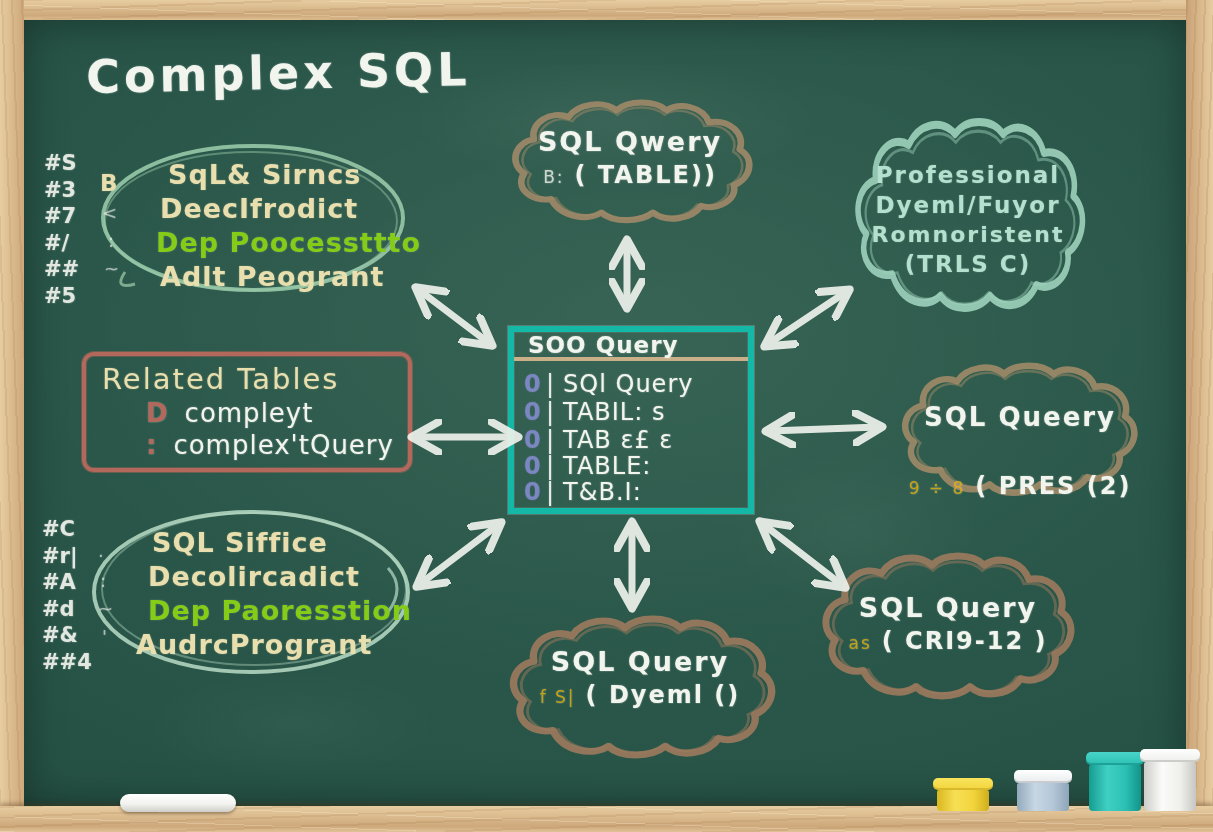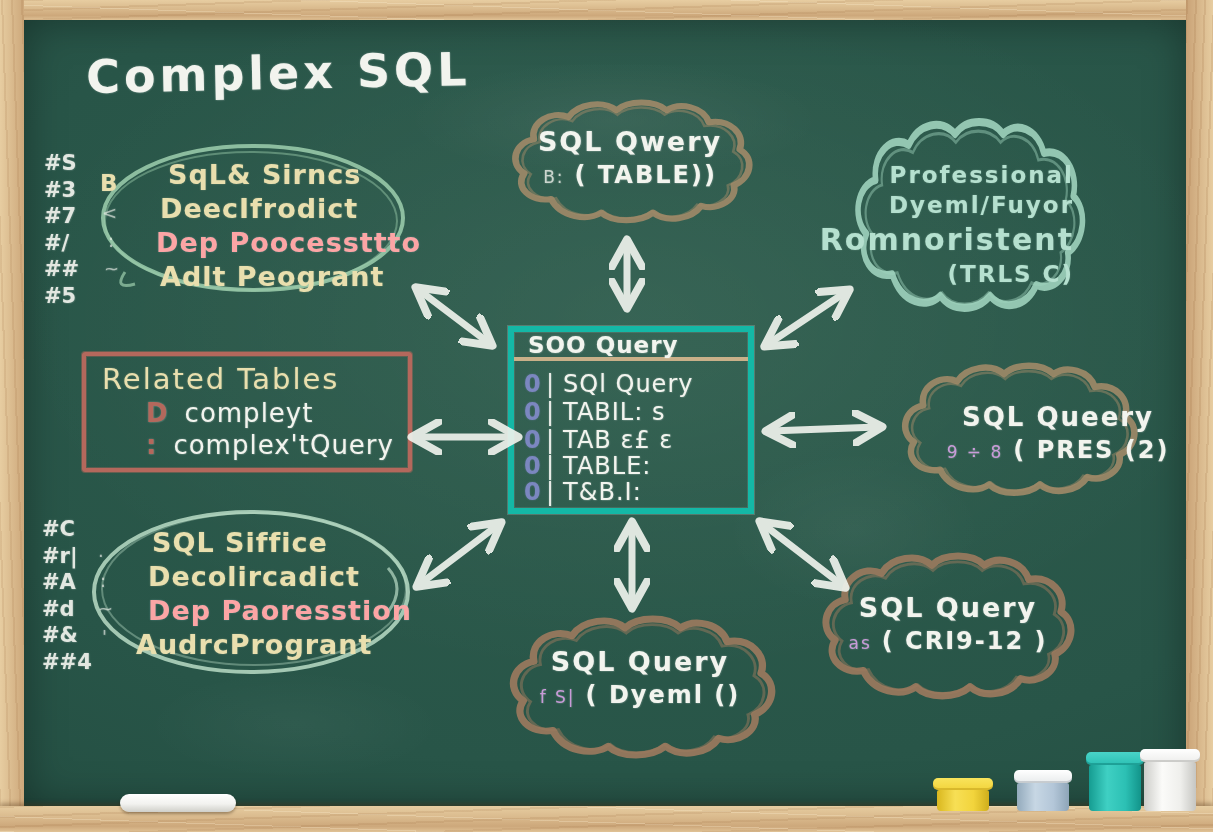--- a/index.html
+++ b/index.html
@@ -35,36 +35,36 @@
       radial-gradient(ellipse 140% 120% at 55% 42%, #2d5c4c 0%, #285548 45%, #224c40 75%, #1b4237 100%);
     box-shadow:inset 0 0 40px rgba(0,0,0,.35);
   }
   .smudge{position:absolute;pointer-events:none;}
   .smudge.s1{left:380px;top:40px;width:420px;height:120px;background:radial-gradient(ellipse at center, rgba(255,255,255,.055), rgba(0,0,0,0) 70%);}
   .smudge.s2{left:700px;top:430px;width:260px;height:160px;background:radial-gradient(ellipse at center, rgba(255,255,255,.04), rgba(0,0,0,0) 70%);}
   .smudge.s3{left:120px;top:650px;width:300px;height:110px;background:radial-gradient(ellipse at center, rgba(255,255,255,.035), rgba(0,0,0,0) 70%);}
   
   .chalk{color:#f2f4ee;text-shadow:0 0 2px rgba(255,255,255,.35),1px 1px 0 rgba(255,255,255,.06);}
   .cream{color:#e9dfae;text-shadow:0 0 2px rgba(233,223,174,.35);}
-  .blue{color:#fca5a5;text-shadow:0 0 2px rgba(169,211,230,.35);}
+  .blue{color:#84cc16;text-shadow:0 0 2px rgba(169,211,230,.35);}
   .tealtxt{color:#b5e0cf;text-shadow:0 0 2px rgba(181,224,207,.35);}
-  .tan{color:#f0abfc;}
+  .tan{color:#eab308;}
   .abs{position:absolute;}
   
   .title{left:86px;top:46px;font-size:46px;letter-spacing:4px;font-weight:bold;transform:rotate(-1.2deg);}
   
   .marker-col div{font-size:21px;line-height:26.5px;font-weight:bold;opacity:.92;}
   .sidemark{font-size:18px;opacity:.65;}
   
   .bubble-svg{position:absolute;overflow:visible;}
   .bubble-line{font-size:27px;line-height:33px;white-space:nowrap;font-weight:bold;letter-spacing:1px;}
   
   .redbox{
     left:82px;top:352px;width:322px;height:112px;
-    border:4px solid #b4685c;border-radius:3px;
+    border:4px solid #b4685c;border-radius:12px;
     box-shadow:0 0 0 1px rgba(180,104,92,.45), inset 0 0 0 1px rgba(180,104,92,.35);
   }
   .redbox .rb-title{position:absolute;left:16px;top:6px;font-size:29px;letter-spacing:2px;}
   .rb-item{position:absolute;left:60px;font-size:26px;letter-spacing:1px;}
   .rb-bullet{color:#b4685c;margin-right:16px;font-weight:bold;}
   
   .ctable{
     left:508px;top:326px;width:234px;height:176px;
     border:6px solid #14b8a6;
     box-shadow:0 0 0 1px rgba(255,255,255,.18), inset 0 0 0 1px rgba(255,255,255,.1);
@@ -169,32 +169,32 @@
 </svg>
 <div class="cloud-text chalk" style="left:520px;top:126px;width:220px;">
   <div class="cl1">SQL Qwery</div>
   <div class="cl2"><span class="clpre">B:</span><span>( TABLE))</span></div>
 </div>
 
 <svg class="bubble-svg" style="left:848px;top:118px;width:240px;height:202px;" viewBox="0 0 260 150" preserveAspectRatio="none">
   <path d="M48,116 C26,120 10,102 20,86 C4,74 10,50 30,46 C26,26 48,12 66,20 C76,4 102,0 116,12 C128,0 156,0 168,12 C182,2 206,8 212,26 C234,22 250,40 244,58 C260,68 256,92 238,100 C242,116 222,130 204,124 C194,140 168,144 154,132 C140,144 112,144 100,132 C86,142 58,138 48,116 Z" fill="none" stroke="#9fd2bd" stroke-width="6" stroke-linejoin="round" opacity="0.9"></path>
   <path d="M48,116 C26,120 10,102 20,86 C4,74 10,50 30,46 C26,26 48,12 66,20 C76,4 102,0 116,12 C128,0 156,0 168,12 C182,2 206,8 212,26 C234,22 250,40 244,58 C260,68 256,92 238,100 C242,116 222,130 204,124 C194,140 168,144 154,132 C140,144 112,144 100,132 C86,142 58,138 48,116 Z" fill="none" stroke="#9fd2bd" stroke-width="2.5" opacity="0.45" transform="translate(9,7) scale(0.93)"></path>
 </svg>
-<div class="cloud-text tealtxt" style="left:862px;top:158px;width:212px;align-items:flex-end;">
+<div class="cloud-text tealtxt" style="left:862px;top:158px;width:212px;">
   <div class="cl2" style="font-size:23px;">Professional</div>
   <div class="cl2" style="font-size:23px;">Dyeml/Fuyor</div>
-  <div class="cl2" style="font-size:30px;">Romnoristent</div>
+  <div class="cl2" style="font-size:22px;">Romnoristent</div>
   <div class="cl2" style="font-size:23px;">(TRLS C)</div>
 </div>
 
 <svg class="bubble-svg" style="left:895px;top:363px;width:245px;height:138px;" viewBox="0 0 260 150" preserveAspectRatio="none">
   <path d="M48,116 C26,120 10,102 20,86 C4,74 10,50 30,46 C26,26 48,12 66,20 C76,4 102,0 116,12 C128,0 156,0 168,12 C182,2 206,8 212,26 C234,22 250,40 244,58 C260,68 256,92 238,100 C242,116 222,130 204,124 C194,140 168,144 154,132 C140,144 112,144 100,132 C86,142 58,138 48,116 Z" fill="none" stroke="#a08a68" stroke-width="7" stroke-linejoin="round" opacity="0.9"></path>
   <path d="M48,116 C26,120 10,102 20,86 C4,74 10,50 30,46 C26,26 48,12 66,20 C76,4 102,0 116,12 C128,0 156,0 168,12 C182,2 206,8 212,26 C234,22 250,40 244,58 C260,68 256,92 238,100 C242,116 222,130 204,124 C194,140 168,144 154,132 C140,144 112,144 100,132 C86,142 58,138 48,116 Z" fill="none" stroke="#a08a68" stroke-width="3" opacity="0.5" transform="translate(8,6) scale(0.94)"></path>
 </svg>
-<div class="cloud-text chalk" style="left:953px;top:402px;width:210px;">
+<div class="cloud-text chalk" style="left:915px;top:402px;width:210px;gap:36px;">
   <div class="cl1" style="font-size:26px;">SQL Queery</div>
   <div class="cl2"><span class="clpre tan">9 ÷ 8</span><span>( PRES (2)</span></div>
 </div>
 
 <svg class="bubble-svg" style="left:815px;top:553px;width:262px;height:152px;" viewBox="0 0 260 150" preserveAspectRatio="none">
   <path d="M48,116 C26,120 10,102 20,86 C4,74 10,50 30,46 C26,26 48,12 66,20 C76,4 102,0 116,12 C128,0 156,0 168,12 C182,2 206,8 212,26 C234,22 250,40 244,58 C260,68 256,92 238,100 C242,116 222,130 204,124 C194,140 168,144 154,132 C140,144 112,144 100,132 C86,142 58,138 48,116 Z" fill="none" stroke="#9c7a5e" stroke-width="7" stroke-linejoin="round" opacity="0.9"></path>
   <path d="M48,116 C26,120 10,102 20,86 C4,74 10,50 30,46 C26,26 48,12 66,20 C76,4 102,0 116,12 C128,0 156,0 168,12 C182,2 206,8 212,26 C234,22 250,40 244,58 C260,68 256,92 238,100 C242,116 222,130 204,124 C194,140 168,144 154,132 C140,144 112,144 100,132 C86,142 58,138 48,116 Z" fill="none" stroke="#9c7a5e" stroke-width="3" opacity="0.5" transform="translate(8,6) scale(0.94)"></path>
 </svg>
 <div class="cloud-text chalk" style="left:835px;top:592px;width:226px;">
   <div class="cl1">SQL Query</div>

